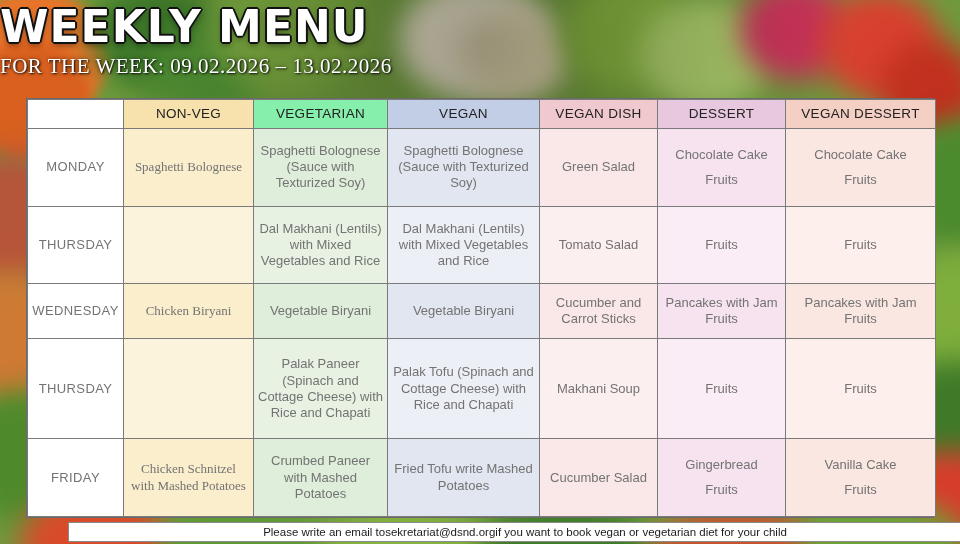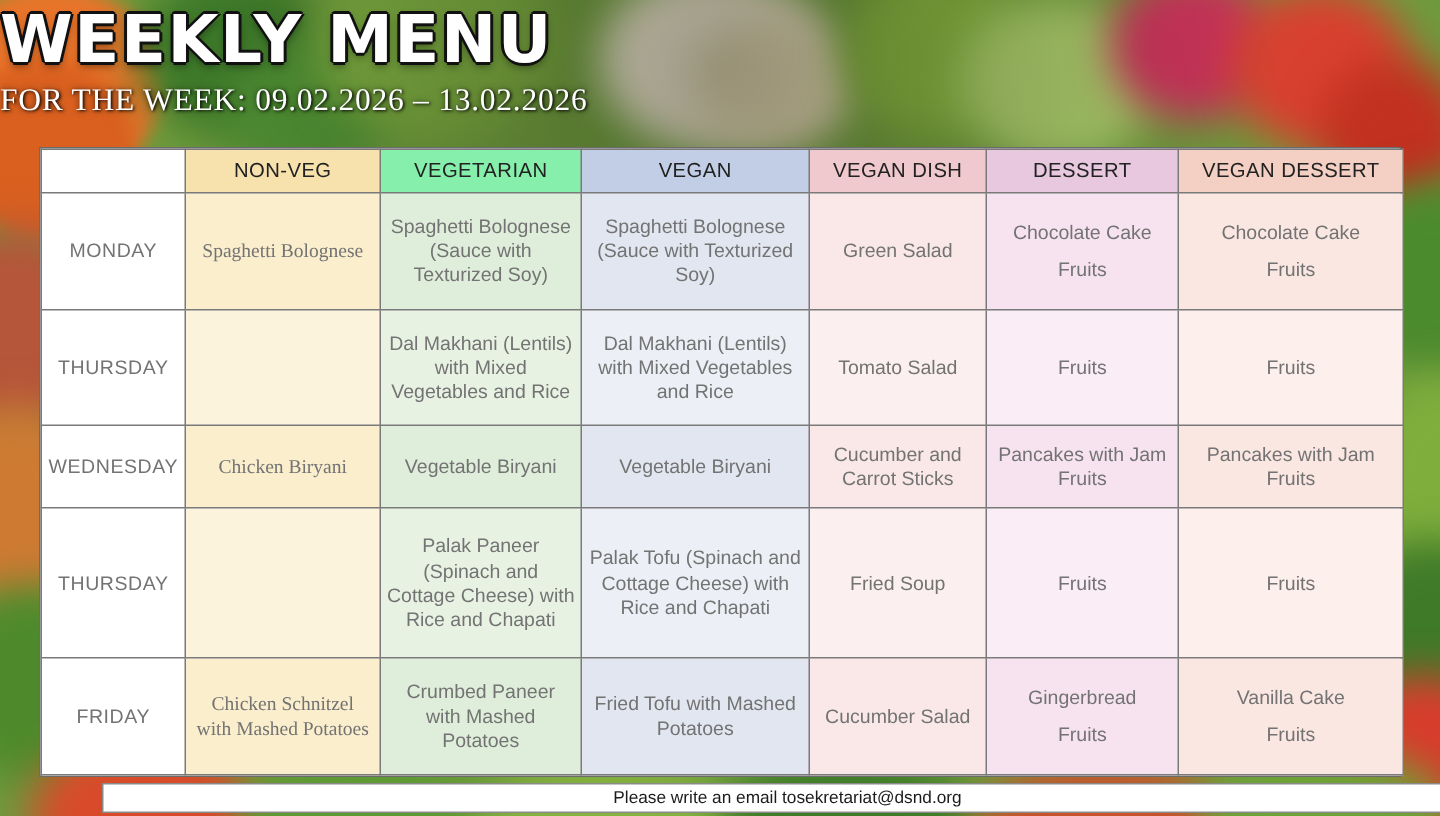--- a/index.html
+++ b/index.html
@@ -266,40 +266,41 @@
           <span>Pancakes with Jam</span><br>
           <span>Fruits</span>
         </td>
       </tr>
 
       <tr>
         <td class="daycell">THURSDAY</td>
         <td class="c-nonveg alt"></td>
         <td class="c-veg alt">Palak Paneer (Spinach and Cottage Cheese) with Rice and Chapati</td>
         <td class="c-vegan alt">Palak Tofu (Spinach and Cottage Cheese) with Rice and Chapati</td>
-        <td class="c-side alt">Fried Soup</td>
+        <td class="c-side alt">Makhani Soup</td>
         <td class="c-des alt">Fruits</td>
         <td class="c-vdes alt">Fruits</td>
       </tr>
 
       <tr>
         <td class="daycell">FRIDAY</td>
         <td class="c-nonveg">Chicken Schnitzel with Mashed Potatoes</td>
         <td class="c-veg">Crumbed Paneer with Mashed Potatoes</td>
-        <td class="c-vegan">Fried Tofu with Mashed Potatoes</td>
+        <td class="c-vegan">Fried Tofu write Mashed Potatoes</td>
         <td class="c-side">Cucumber Salad</td>
         <td class="c-des cell-lines">
           <span>Gingerbread</span>
           <span>Fruits</span>
         </td>
         <td class="c-vdes cell-lines">
           <span>Vanilla Cake</span>
           <span>Fruits</span>
         </td>
       </tr>
     </tbody>
   </table>
 </div>
 
 <div class="footer">
   <span>Please write an email to </span>
     <a class="email" href="#">sekretariat@dsnd.org</a>
+    <span> if you want to book vegan or vegetarian diet for your child</span>
 </div>
 
 </body></html>

